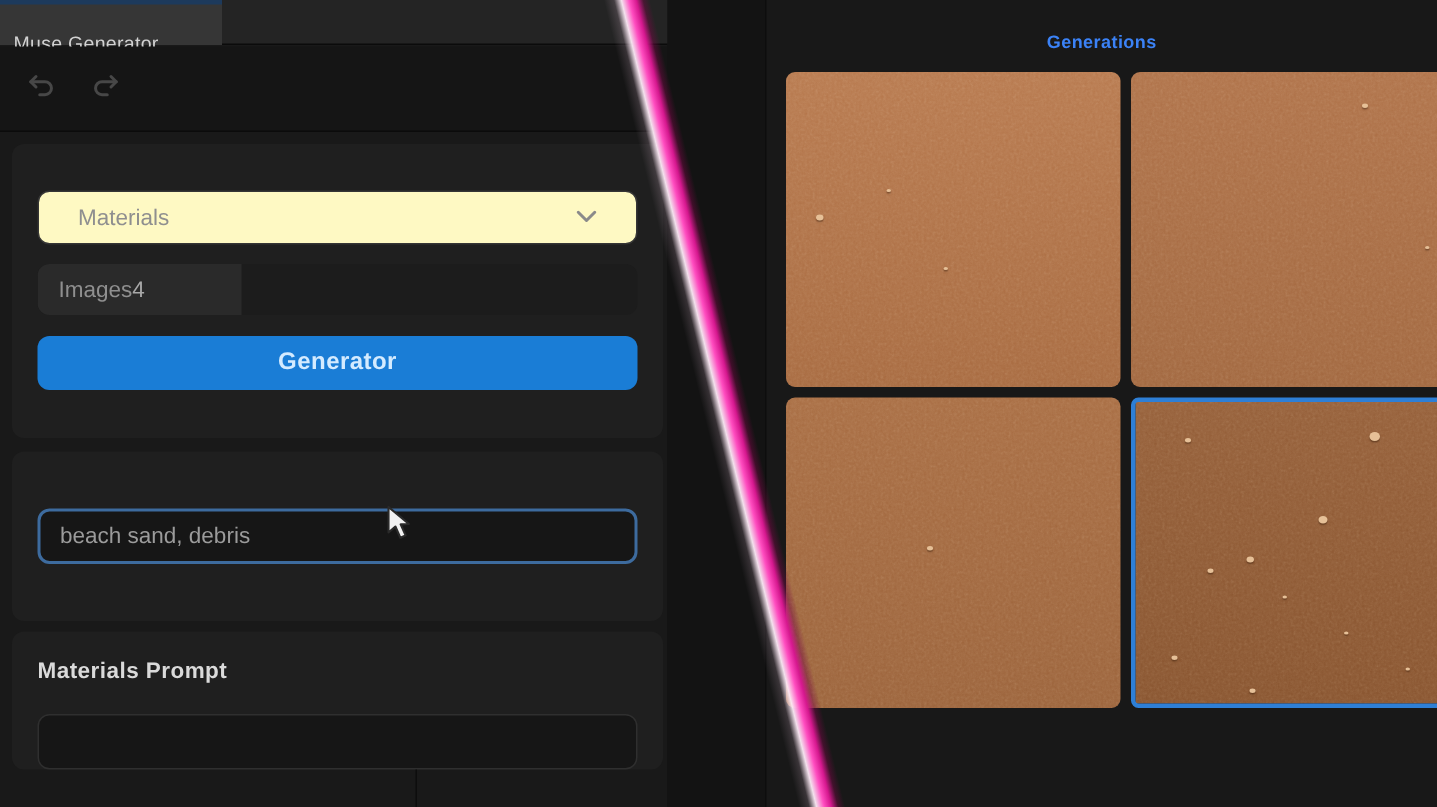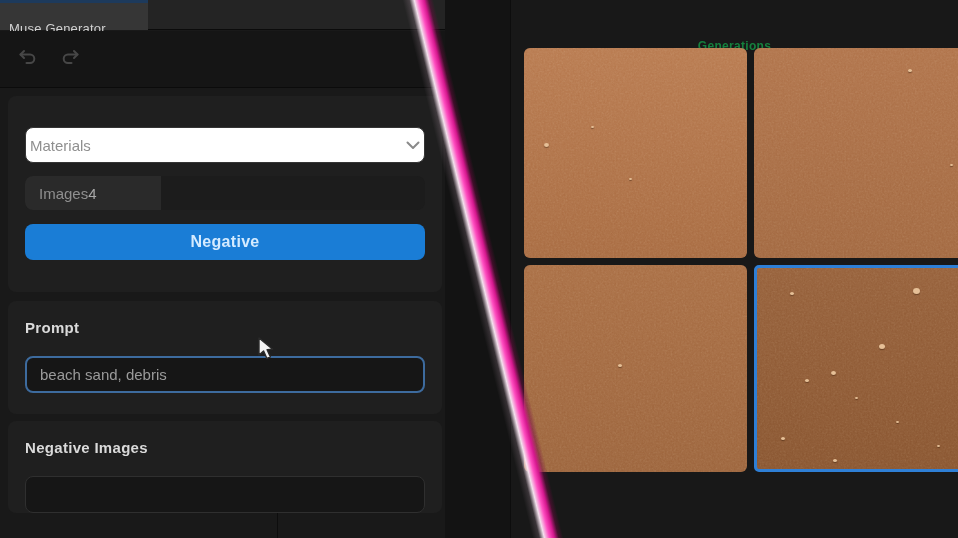--- a/index.html
+++ b/index.html
@@ -20,40 +20,40 @@
   .icon-btn { width:24px; height:24px; display:flex; align-items:center; justify-content:center; }
   .icon-btn svg { stroke:#474747; fill:none; stroke-width:2; stroke-linecap:round; stroke-linejoin:round; }
 
   .card { position:absolute; left:8px; width:434px; background:#1f1f1f; border-radius:8px; padding:18px 17px 0 17px; }
   .card-generation { top:96px; height:196px; }
   .card-prompt { top:301px; height:113px; }
   .card-negative { top:421px; height:92px; }
 
   .section-label { color:#dadada; font-size:15px; font-weight:700; letter-spacing:.3px; }
 
-  .dropdown { margin-top:13px; height:36px; background:#ffffff; border:1px solid #353535; border-radius:8px; display:flex; align-items:center; justify-content:space-between; padding:0 4px; cursor:default; }
+  .dropdown { margin-top:13px; height:36px; background:#fef9c3; border:1px solid #353535; border-radius:8px; display:flex; align-items:center; justify-content:space-between; padding:0 26px; cursor:default; }
   .dropdown-value { color:#8f8f8f; font-size:15px; }
   .dropdown svg { stroke:#8a8a8a; fill:none; stroke-width:2; stroke-linecap:round; stroke-linejoin:round; }
 
   .images-field { position:relative; margin-top:13px; height:34px; background:#1c1c1c; border-radius:8px; overflow:hidden; display:flex; align-items:center; padding:0 14px; }
   .images-fill { position:absolute; left:0; top:0; bottom:0; width:34%; background:#2a2a2a; }
   .images-label { position:relative; color:#8f8f8f; font-size:15px; }
   .images-value { position:relative; color:#a8a8a8; font-size:15px; }
 
   .generate-btn { margin-top:14px; height:36px; width:100%; background:var(--accent-blue); border:none; border-radius:8px; color:#d4ebff; font-size:16px; font-weight:700; letter-spacing:.3px; font-family:inherit; cursor:pointer; }
 
   .text-input { margin-top:20px; height:37px; width:100%; background:#161616; border:1px solid #2f2f2f; border-radius:8px; color:#9b9b9b; font-size:15px; padding:0 13px; font-family:inherit; outline:none; display:block; }
   .text-input.focused { border:2px solid var(--prompt-border); }
 
   .bottom-tick { position:absolute; left:277px; top:513px; width:1px; height:25px; background:#0d0d0d; }
 
   
   .right-pane { position:absolute; left:445px; top:0; width:513px; height:538px; background:#131313; }
   .gen-panel { position:absolute; left:65px; top:0; width:448px; height:538px; background:#181818; border-left:1px solid #0d0d0d; }
-  .gen-title { position:absolute; top:39px; left:0; width:100%; text-align:center; color:#15803d; font-size:12px; font-weight:700; letter-spacing:.3px; }
+  .gen-title { position:absolute; top:21px; left:0; width:100%; text-align:center; color:#3b82f6; font-size:12px; font-weight:700; letter-spacing:.3px; }
   .tiles { position:absolute; left:13px; top:48px; width:453px; display:grid; grid-template-columns:223px 223px; grid-template-rows:210px 207px; gap:7px; }
   .tile { position:relative; border-radius:6px; overflow:hidden; cursor:pointer; }
   .tile.selected { border:3px solid var(--selection-blue); border-radius:5px; }
   .tile-noise { position:absolute; inset:0; width:100%; height:100%; opacity:.5; mix-blend-mode:soft-light; pointer-events:none; }
   .speck { position:absolute; background:var(--speck); border-radius:50%; box-shadow:0 1px 1px rgba(60,30,10,.5); pointer-events:none; }
 
   
   .divider {
     position:absolute; left:468px; top:-12px; width:30px; height:562px;
     transform:rotate(-13.6deg);
@@ -116,30 +116,29 @@
         <svg width="14" height="9" viewBox="0 0 14 9">
             <path d="M1.5 1.5 L7 7 L12.5 1.5"></path>
           </svg>
       </span>
     </div>
     <div class="images-field">
       <span class="images-fill"></span>
       <span class="images-label">Images</span>
       <span class="images-value">4</span>
     </div>
-    <button class="generate-btn">Negative</button>
+    <button class="generate-btn">Generator</button>
   </div>
 
   <div class="card card-prompt">
-    <div class="section-label">Prompt</div>
     <input class="text-input focused" type="text" value="beach sand, debris" style="">
   </div>
 
   <div class="card card-negative">
-    <div class="section-label">Negative Images</div>
+    <div class="section-label">Materials Prompt</div>
     <input class="text-input" type="text" value="" style="">
   </div>
 
   <div class="bottom-tick"></div>
 </div>
 
 <div class="right-pane">
   <div class="gen-panel">
     <div class="gen-title">Generations</div>
     <div class="tiles" id="tiles">

